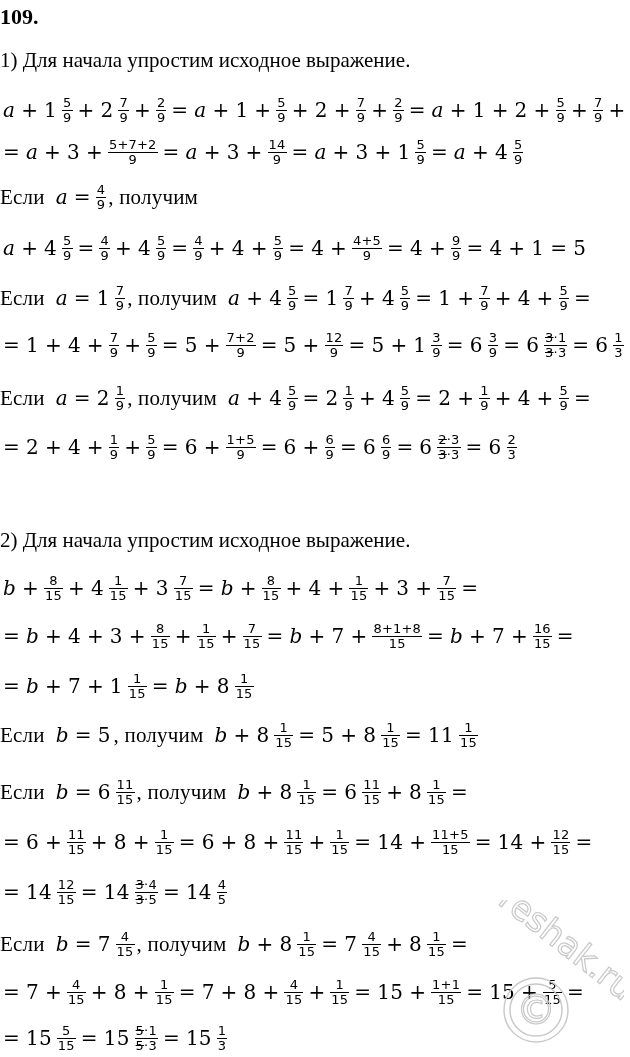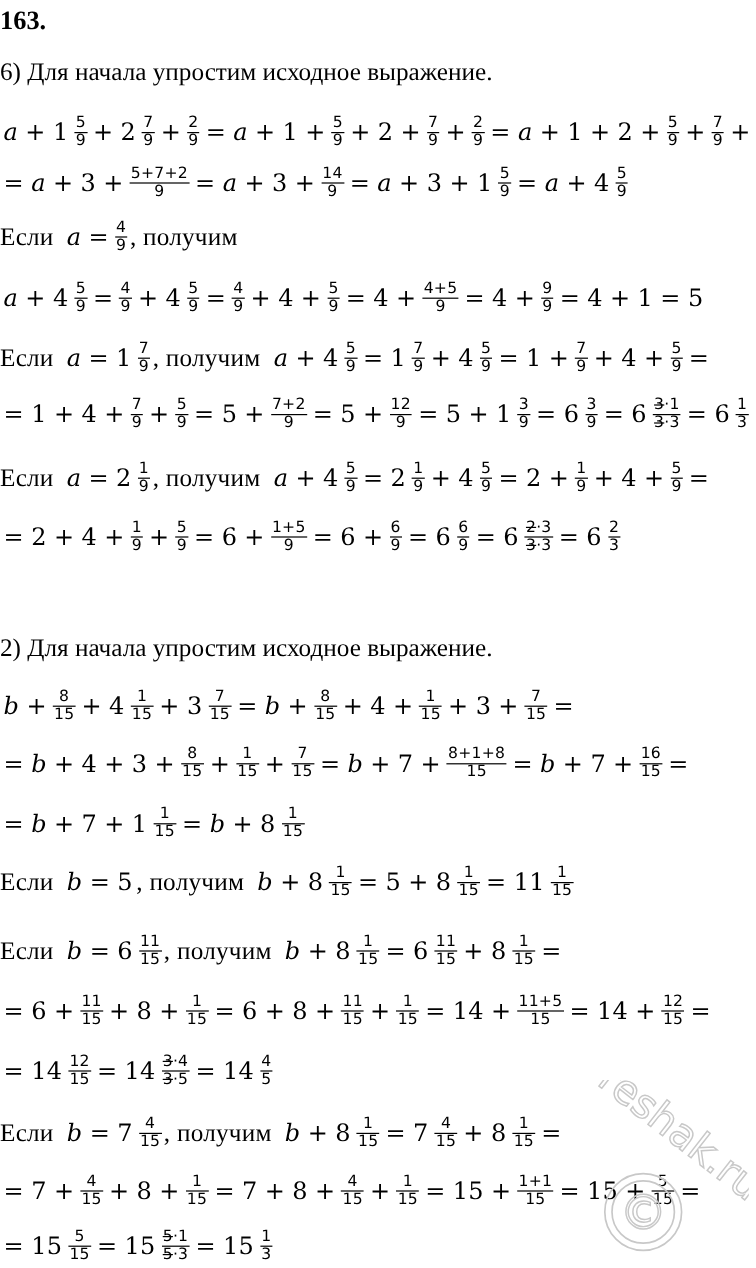--- a/index.html
+++ b/index.html
@@ -15,23 +15,23 @@
         font-size:13px;line-height:14px;margin:0 2px;font-family:"DejaVu Sans","Liberation Sans",sans-serif;}
   .frac .num{padding:0 1px;}
   .frac .bar{border-top:1px solid #000;width:100%;height:0;}
   .frac .den{padding:0 1px;}
   .strike{text-decoration:line-through;}
   .watermark{position:absolute;right:6px;top:900px;width:160px;height:157px;pointer-events:none;}
 </style>
 </head>
 <body>
 
-<div class="line title">163.</div>
-
-<div class="line text" style="top:38px;">6) Для начала упростим исходное выражение.</div>
+<div class="line title">109.</div>
+
+<div class="line text" style="top:38px;">1) Для начала упростим исходное выражение.</div>
 
 <div class="line math" style="top:88px;">
     <span class="tok v">a</span>
     <span class="tok">+</span>
     <span class="tok">1</span>
     <span class="frac">
       <span class="num">5</span>
       <span class="bar"></span>
       <span class="den">9</span>
     </span>

